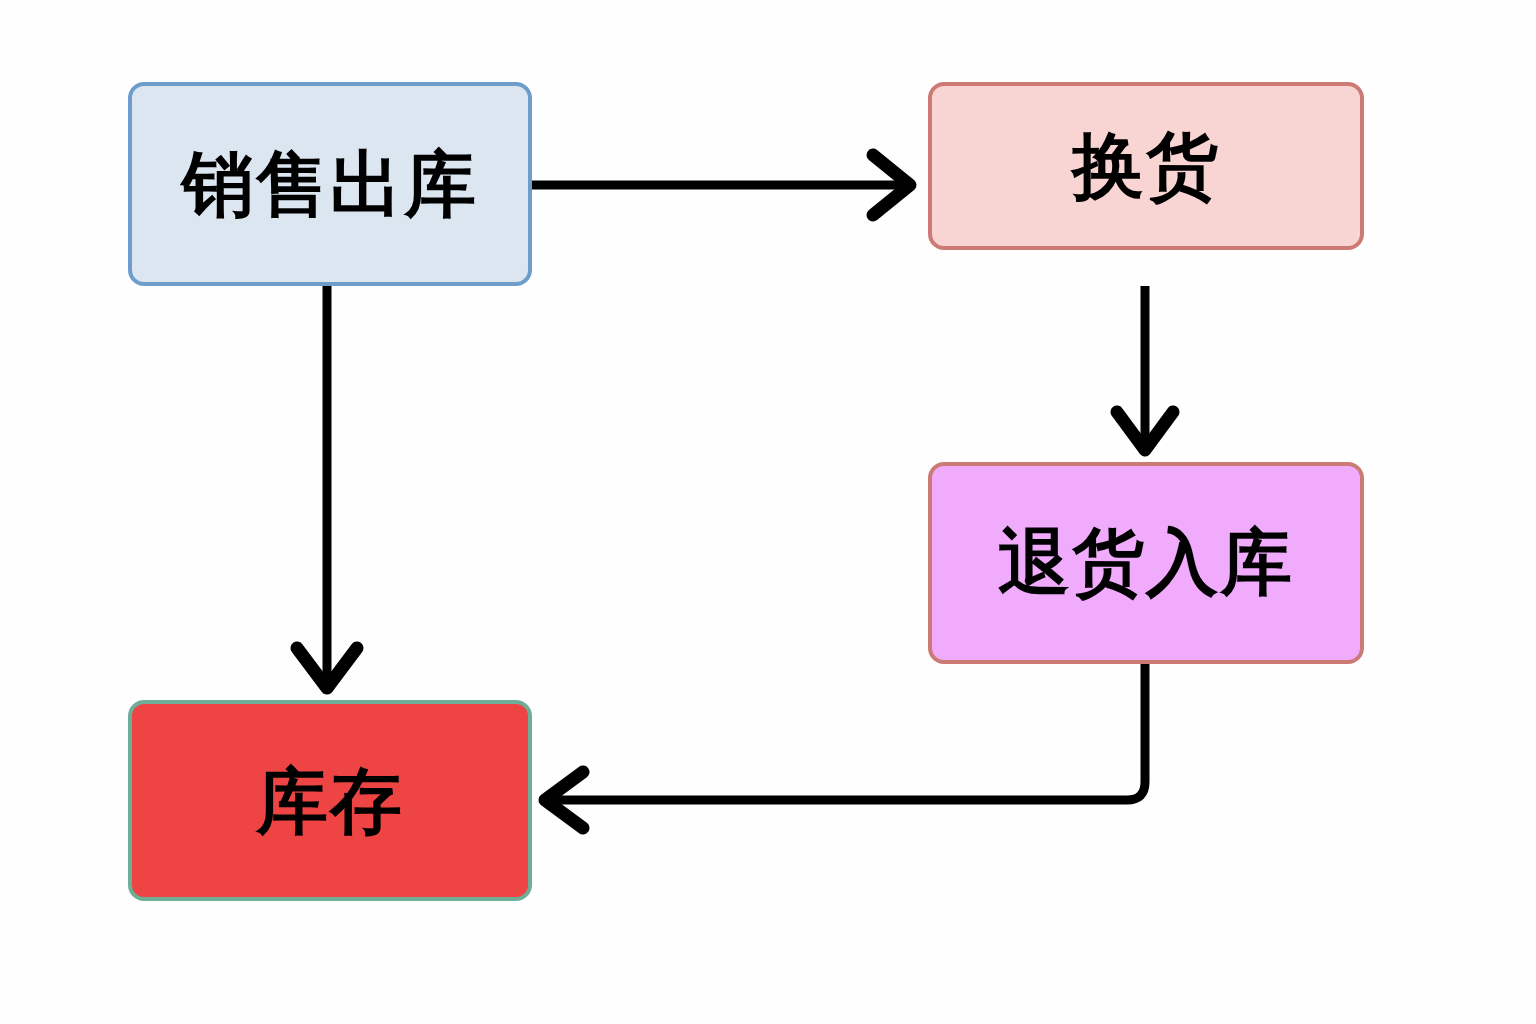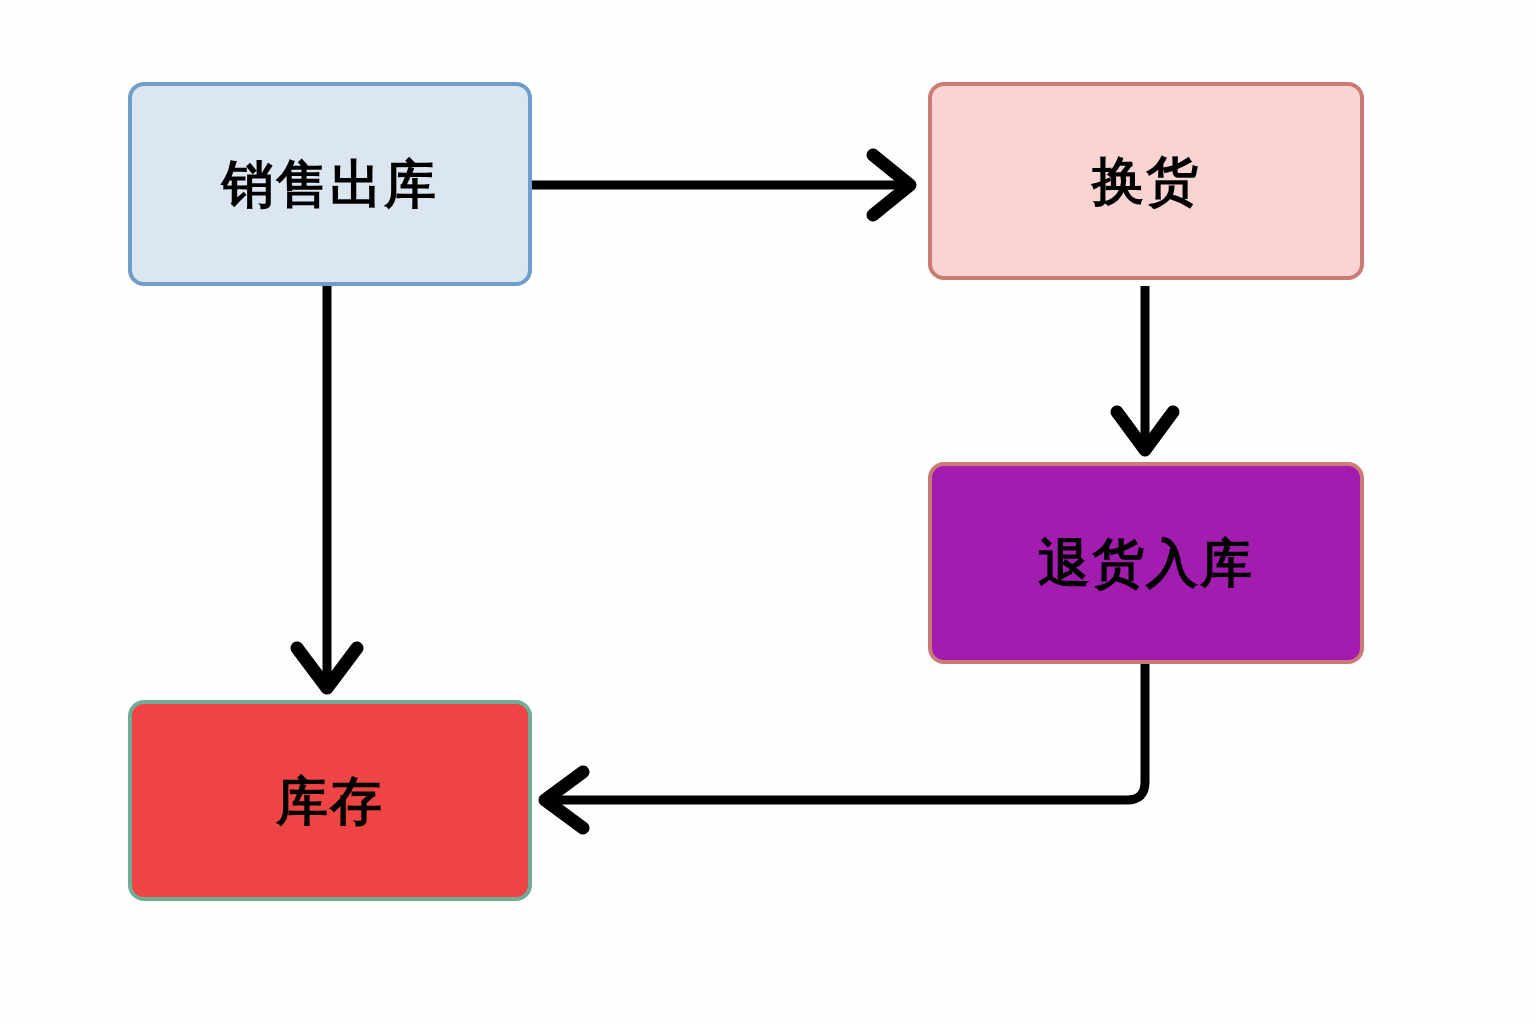--- a/index.html
+++ b/index.html
@@ -38,32 +38,32 @@
     box-sizing: border-box;
     display: flex;
     align-items: center;
     justify-content: center;
     border-radius: 16px;
     border-style: solid;
     border-width: 4px;
   }
 
   .node-label {
-    font-size: 52px;
+    font-size: 72px;
     font-weight: 700;
     color: #000000;
     line-height: 1;
     letter-spacing: 2px;
     white-space: nowrap;
     text-align: center;
   }
 
   
   #node-sales-out   { left: 128px; top: 82px;  width: 404px; height: 204px; }
-  #node-exchange    { left: 928px; top: 82px;  width: 436px; height: 198px; }
+  #node-exchange    { left: 928px; top: 82px;  width: 436px; height: 168px; }
   #node-return-in   { left: 928px; top: 462px; width: 436px; height: 202px; }
   #node-inventory   { left: 128px; top: 700px; width: 404px; height: 201px; }
 </style>
 </head>
 <body>
 
 <div id="canvas">
 
   <svg class="edges" viewBox="0 0 1536 1024" width="1536" height="1024" xmlns="http://www.w3.org/2000/svg">
 
@@ -89,21 +89,21 @@
   </svg>
 
   <div class="node" id="node-sales-out" style="background:#dce6f1; border-color:#6e9ccb;">
     <span class="node-label">销售出库</span>
   </div>
 
   <div class="node" id="node-exchange" style="background:#f8d4d2; border-color:#cc7a76;">
     <span class="node-label">换货</span>
   </div>
 
-  <div class="node" id="node-return-in" style="background:#a21caf; border-color:#cc7a76;">
+  <div class="node" id="node-return-in" style="background:#f0abfc; border-color:#cc7a76;font-family:Liberation Serif, serif;">
     <span class="node-label">退货入库</span>
   </div>
 
   <div class="node" id="node-inventory" style="background:#ef4444; border-color:#6fae96;">
     <span class="node-label">库存</span>
   </div>
 
 </div>
 
 </body></html>

